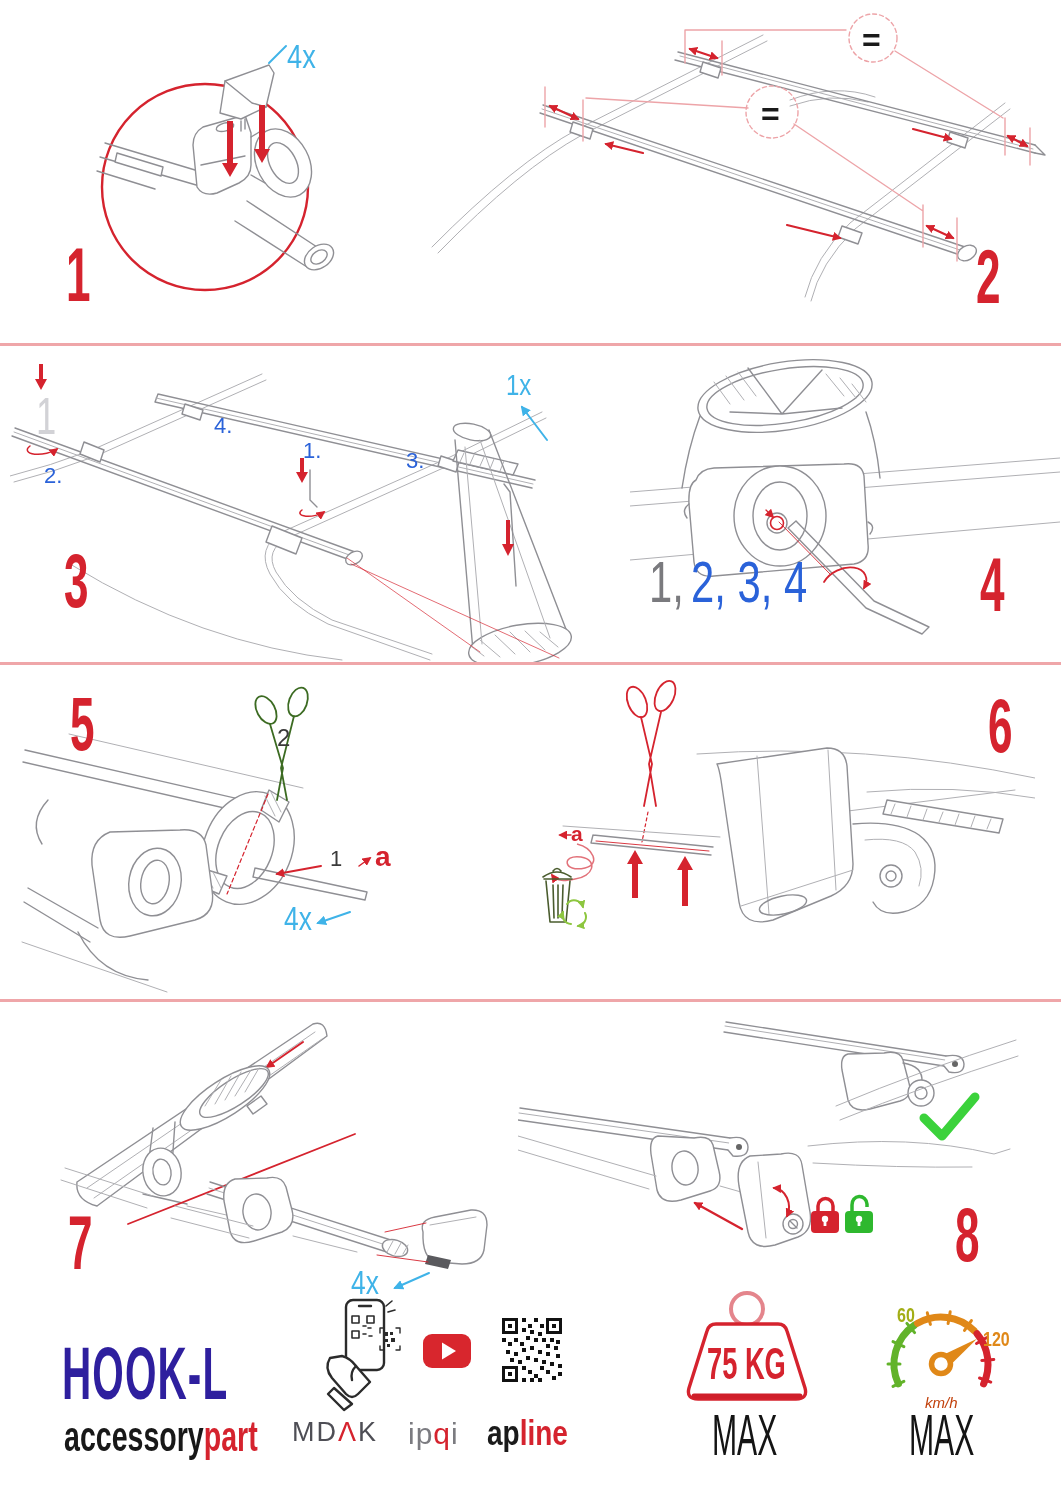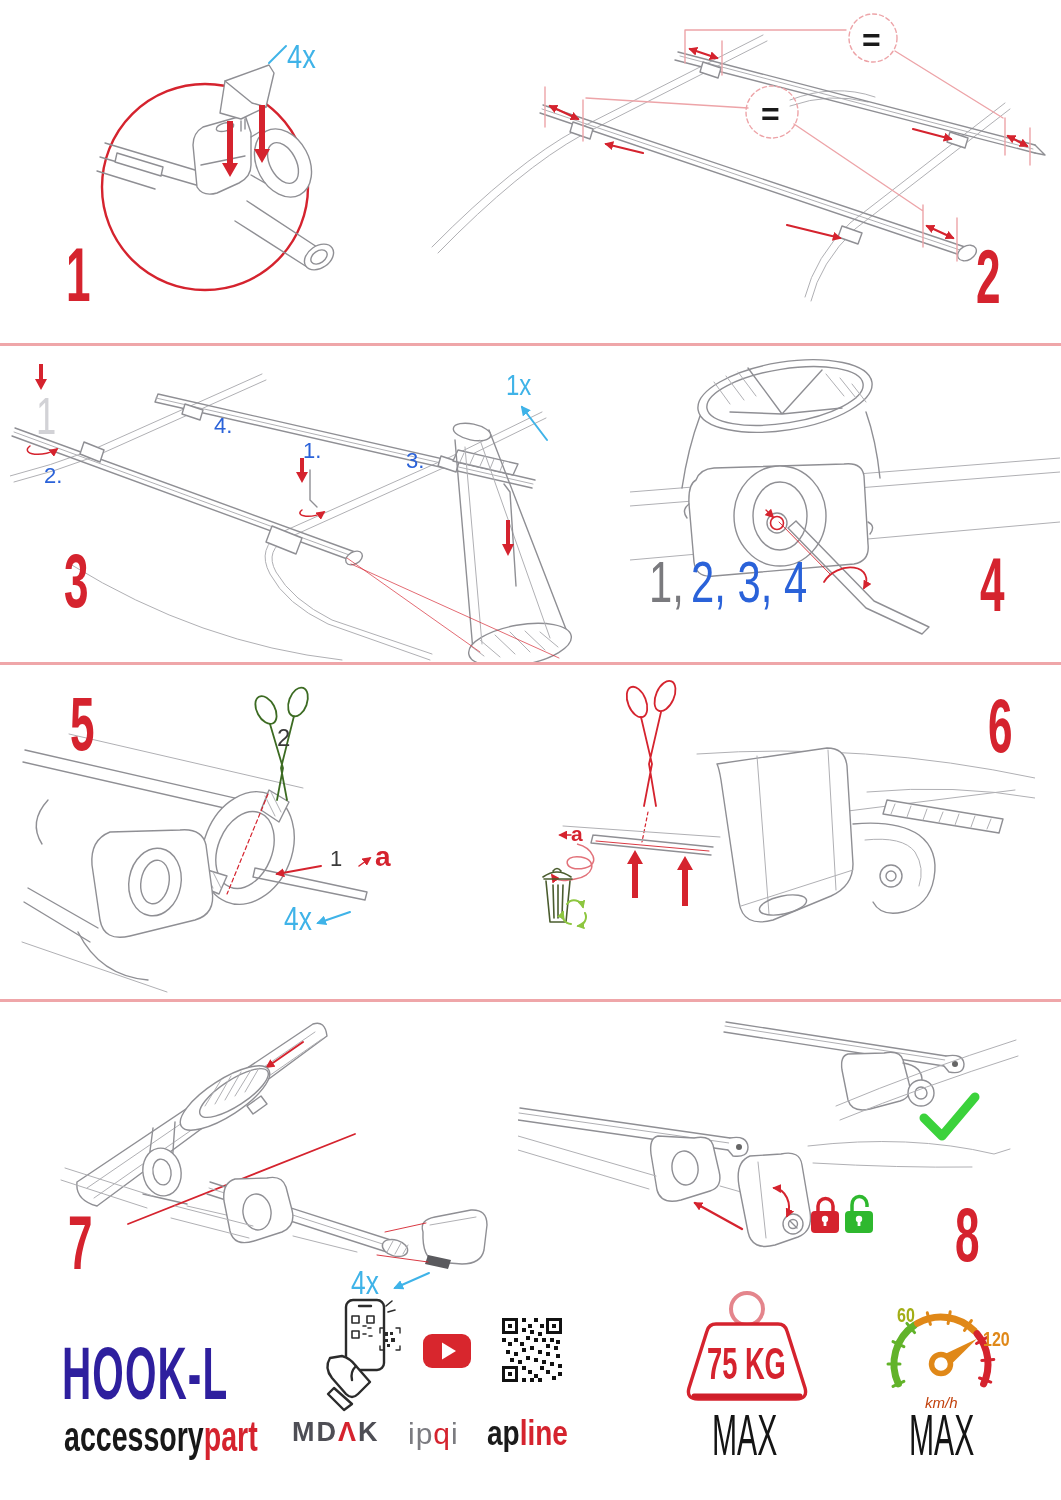--- a/index.html
+++ b/index.html
@@ -14,21 +14,21 @@
   .bluelbl{font-size:22px;color:#2a62d9;}
   .ghost{font-size:52px;color:#d2d2d6;transform:scaleX(0.7);}
   .eq{font-size:32px;font-weight:700;color:#1a1a1a;}
   .seq{font-size:58px;transform:scaleX(0.72);}
   .seq .g{color:#7a7a7e;} .seq .b{color:#2a62d9;margin-left:10px;}
   .smalldark{font-size:24px;color:#3a3a3a;}
   .reda{font-weight:700;color:#d5232e;}
   .product{font-size:75px;font-weight:700;color:#2e1f9e;transform:scaleX(0.54);letter-spacing:2px;}
   .brand{font-size:42px;font-weight:700;transform:scaleX(0.68);}
   .brand .blk{color:#181818;} .brand .red{color:#d5232e;}
-  .mdak{font-size:27px;font-weight:700;color:#4e4e55;letter-spacing:2px;}
+  .mdak{font-size:27px;font-weight:400;color:#4e4e55;letter-spacing:2px;}
   .mdak .red{color:#d5232e;}
   .ipqi{font-size:30px;color:#7b7b80;letter-spacing:1px;}
   .ipqi .red{color:#d5232e;}
   .apline{font-size:35px;font-weight:700;transform:scaleX(0.8);}
   .apline .blk{color:#1a1a1a;} .apline .red{color:#d5232e;}
   .kgval{font-size:44px;font-weight:700;color:#d5232e;transform:scaleX(0.62);}
   .maxlbl{font-size:58px;font-weight:400;color:#141414;transform:scaleX(0.52);}
   .sp60{font-size:20px;font-weight:700;color:#a3ae16;transform:scaleX(0.8);}
   .sp120{font-size:20px;font-weight:700;color:#e08818;transform:scaleX(0.8);}
   .unit{font-size:15px;color:#c2410c;font-style:italic;}

